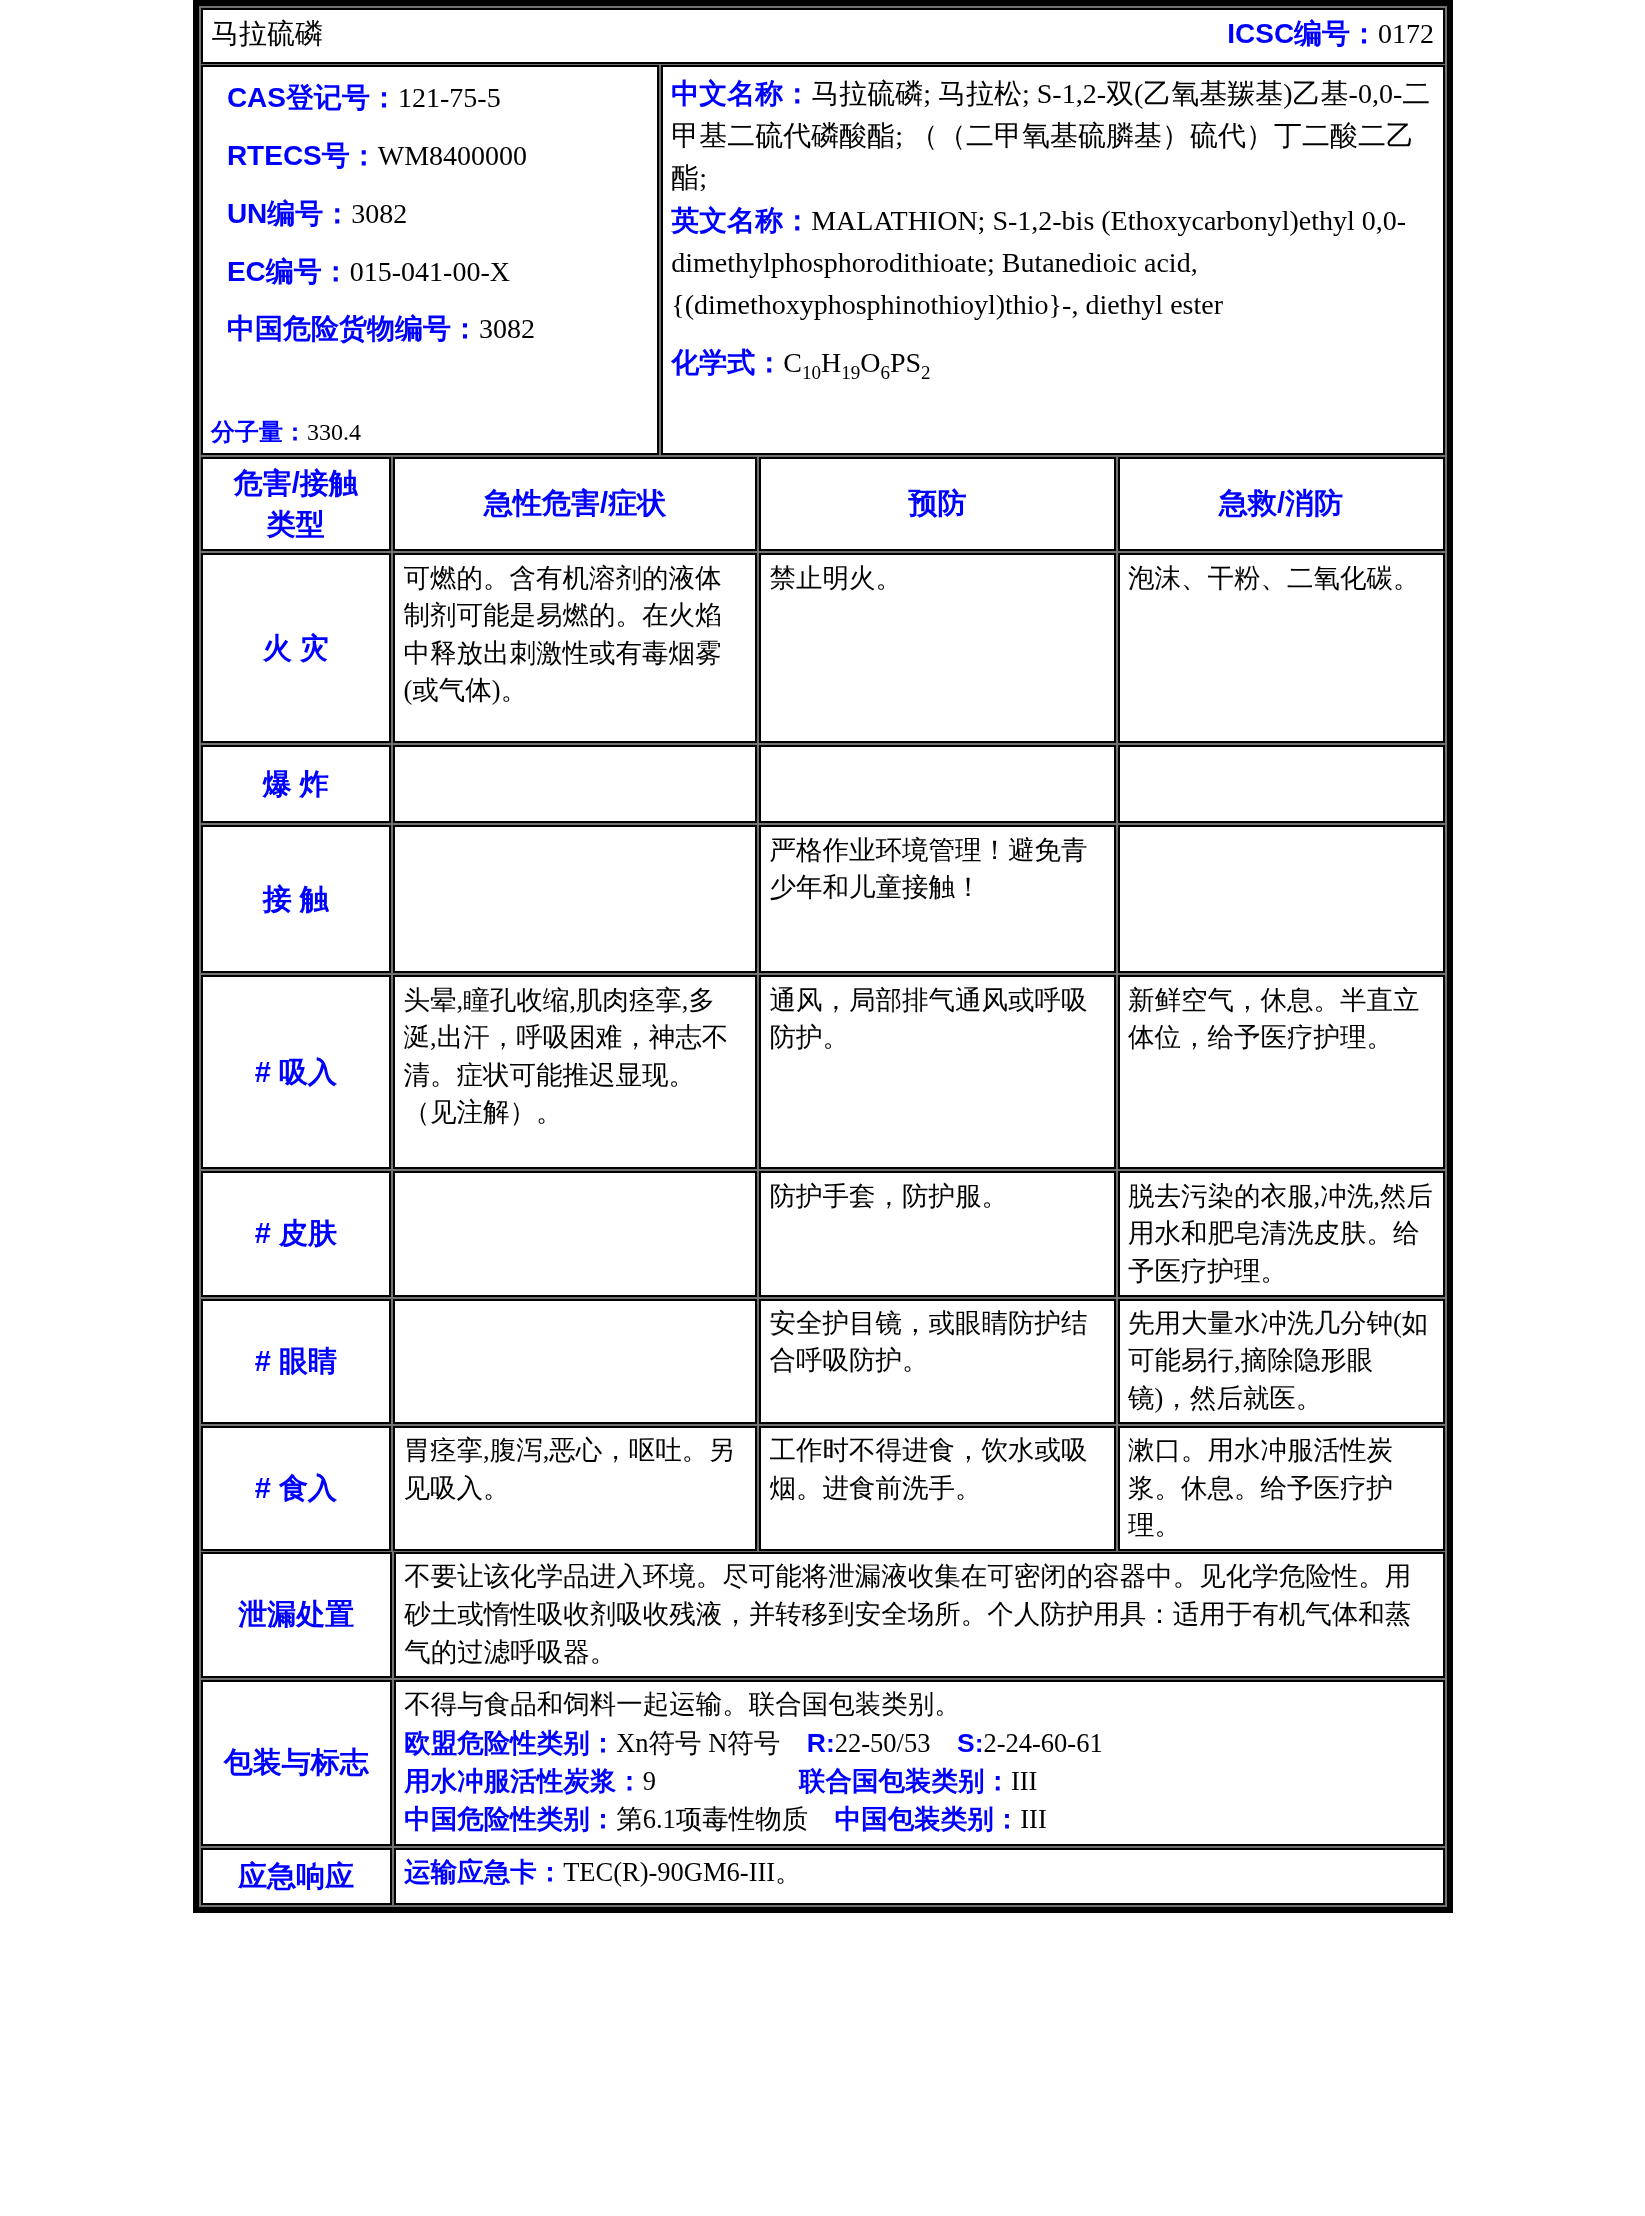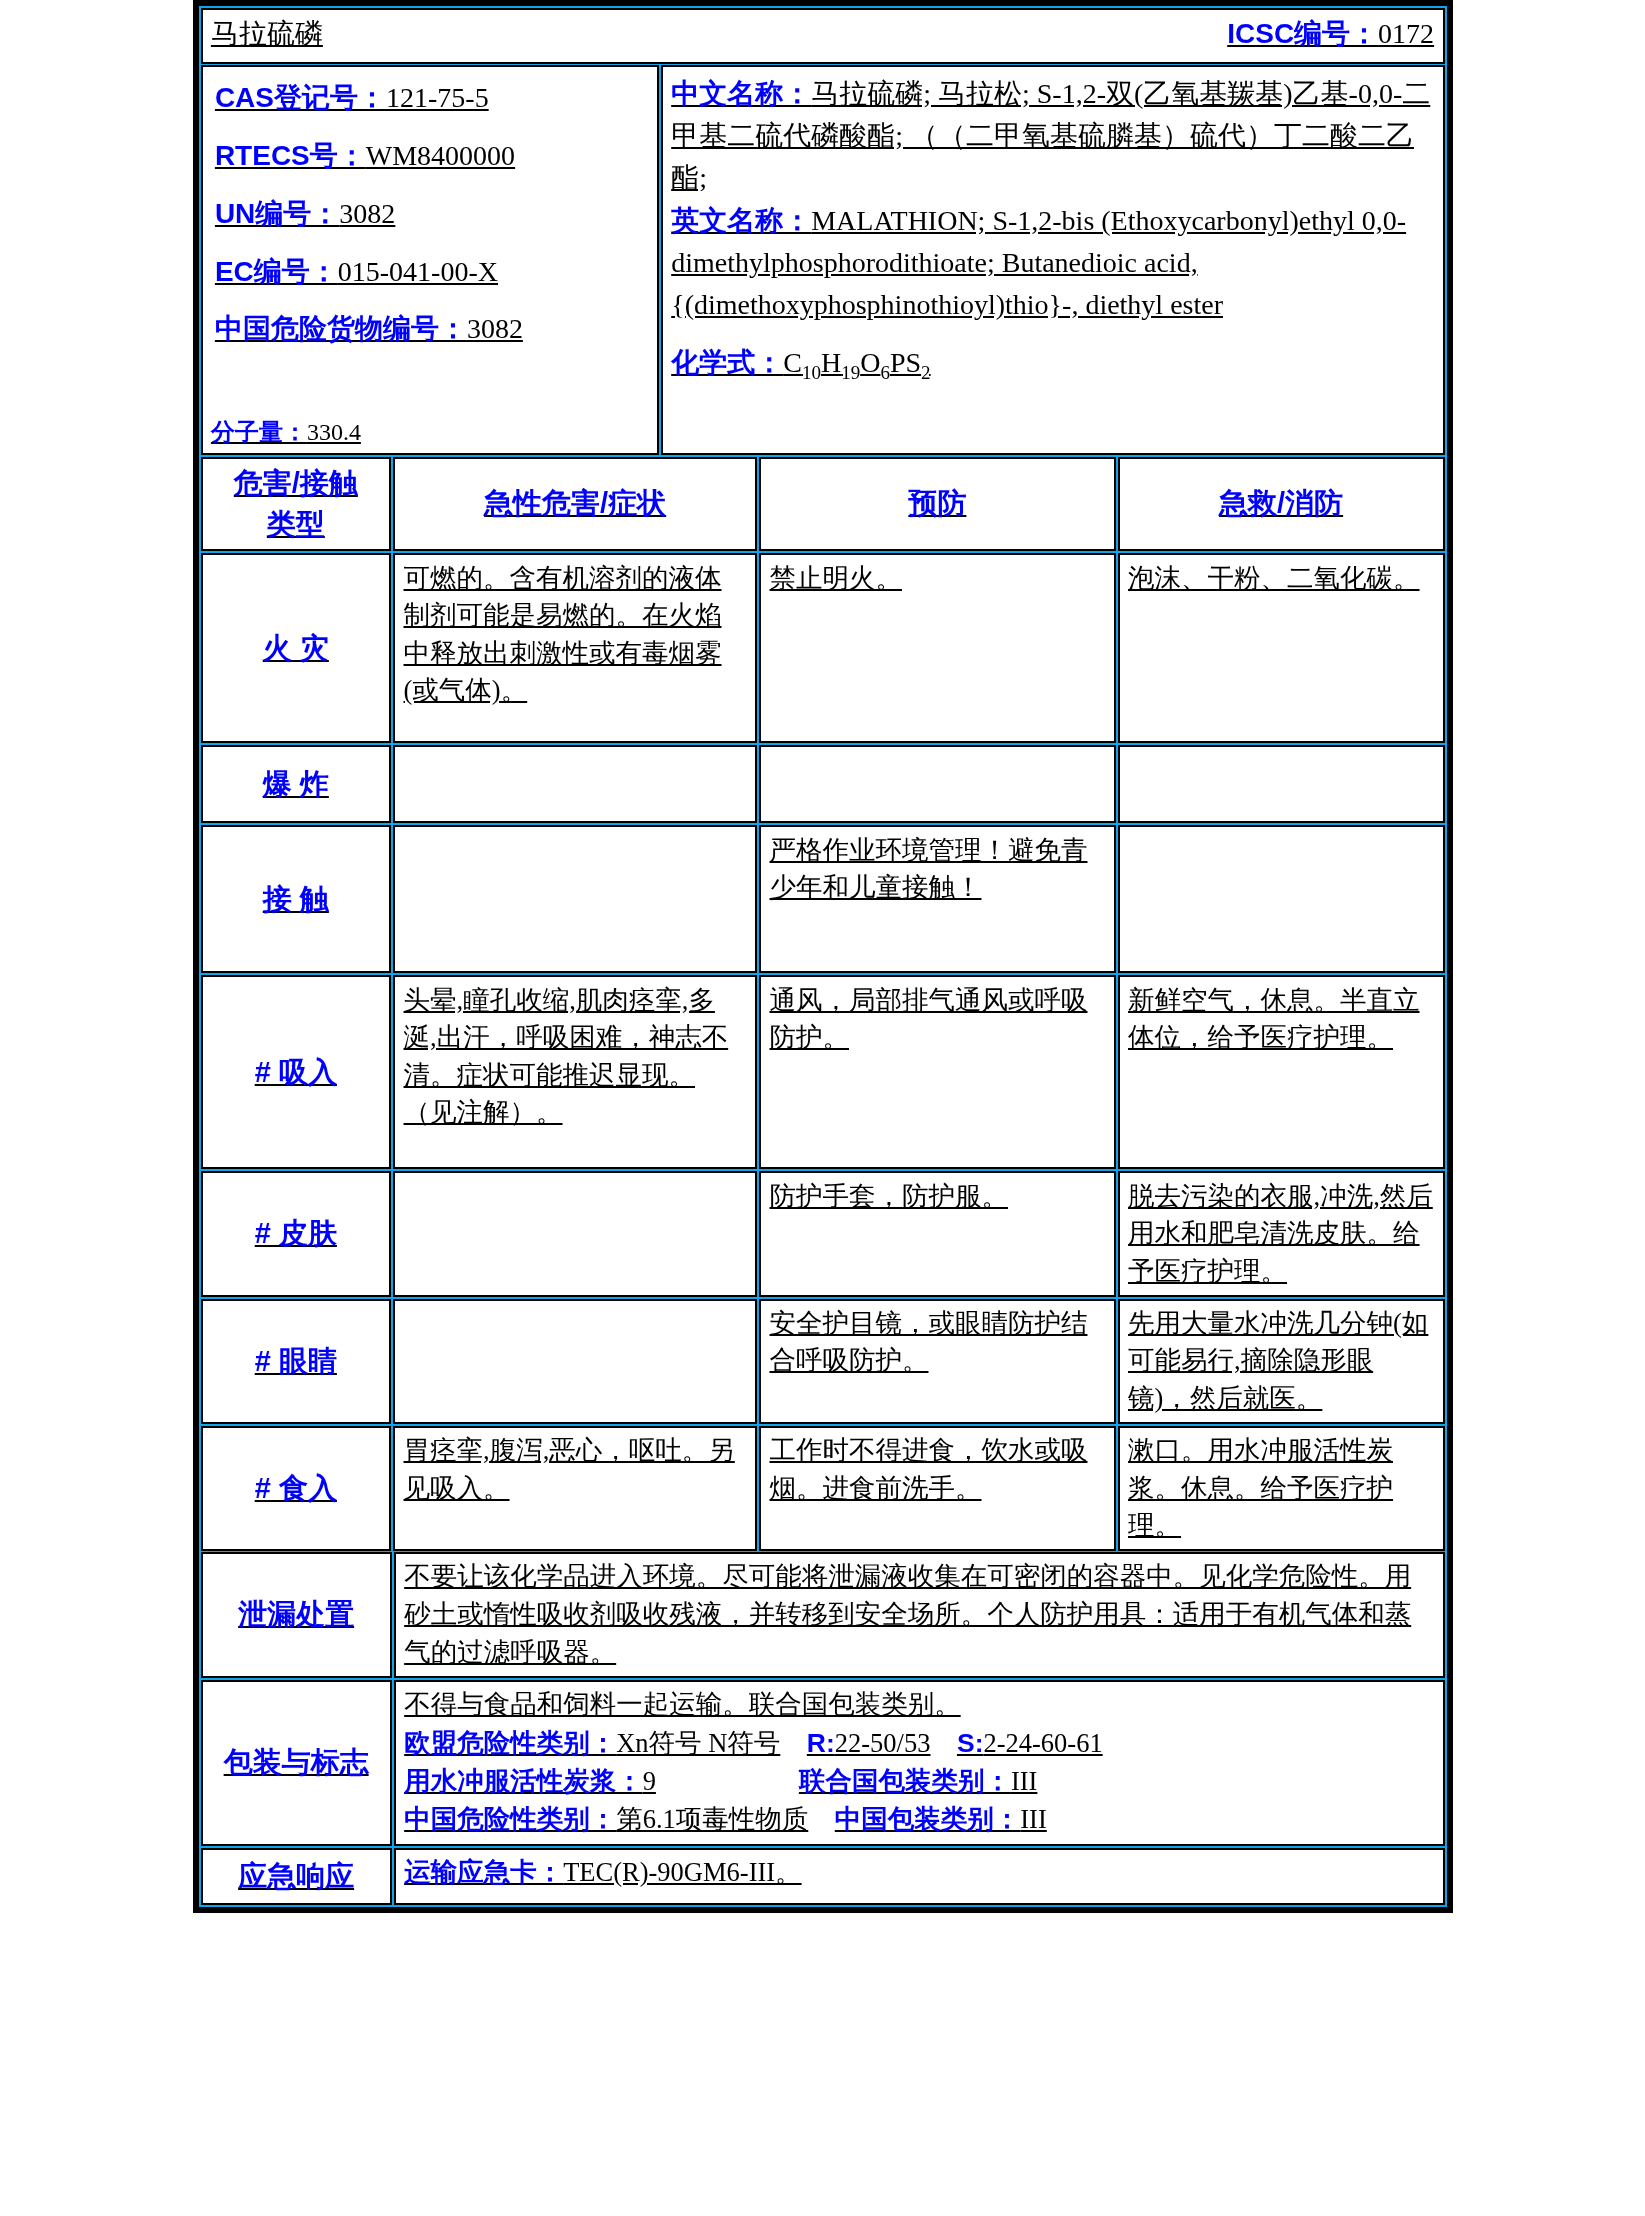--- a/index.html
+++ b/index.html
@@ -15,22 +15,21 @@
     font-weight: bold;
     text-align: center;
     letter-spacing: 4.2px;
     margin: 11px 0 24px 0;
     font-family: "Liberation Serif", "DejaVu Serif", serif;
   }
   .card {
     width: 1248px;
     margin: 0 auto;
     border: 6.3px solid #000000;
-    background: #0ea5e9;
-    text-decoration: underline;
+    background: #737373;
   }
   table.sec {
     width: 100%;
     border-collapse: separate;
     border-spacing: 2.8px;
     table-layout: fixed;
   }
   table.sec + table.sec { margin-top: -2.8px; }
   td, th {
     border: 2.1px solid #000000;
@@ -51,21 +50,21 @@
   
   .r-title { height: 56px; }
   .titlebar {
     display: flex;
     justify-content: space-between;
     align-items: center;
     font-size: 28px;
   }
   
   .r-info { height: 335px; }
-  .id-line { margin: 7px 0 18px 4px; font-size: 28px; }
+  .id-line { margin: 7px 0 18px 16px; font-size: 28px; }
   .mw-line { margin-top: 66px; font-size: 24px; }
   .names-cell { font-size: 28px; line-height: 1.5; }
   .names-par { margin: 1.4px 0; }
   .formula-line { margin-top: 16px; }
   .formula-line sub { font-size: 0.68em; }
   
   th {
     color: #0000ff;
     font-weight: bold;
     font-family: "Liberation Sans", "DejaVu Sans", sans-serif;

